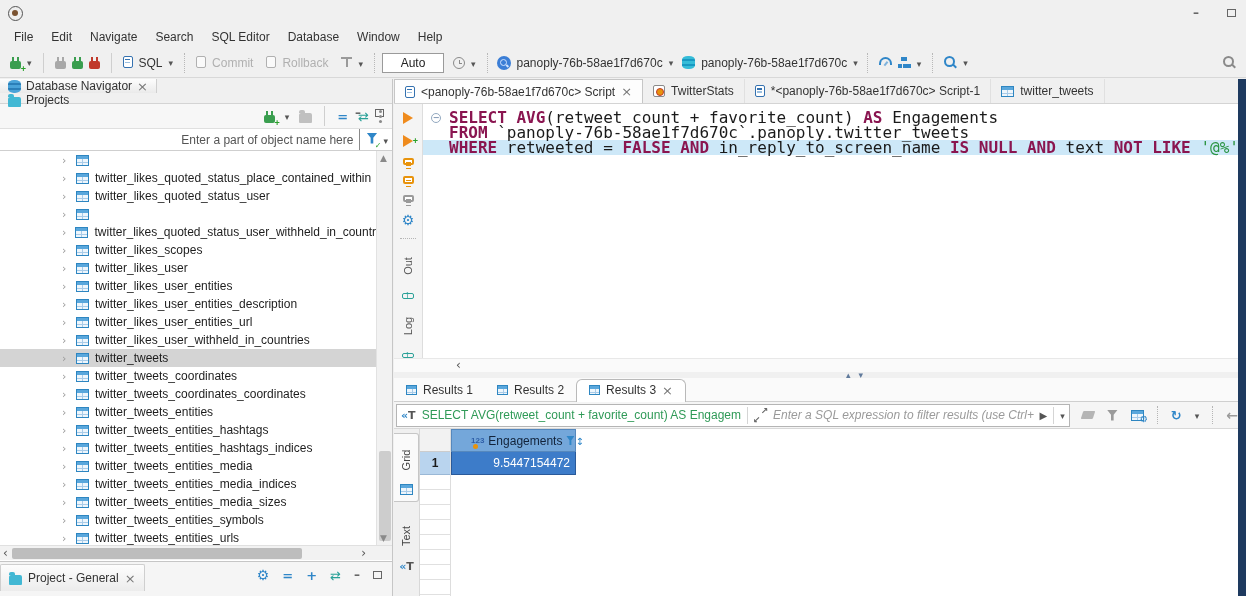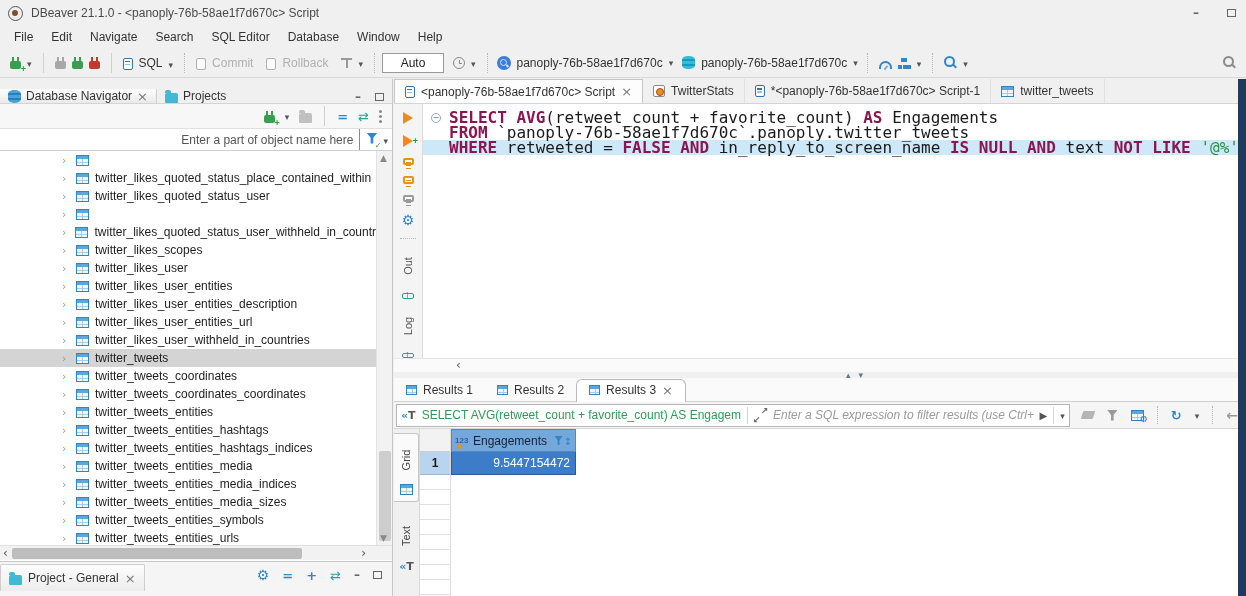--- a/index.html
+++ b/index.html
@@ -89,37 +89,37 @@
   .tt-ic { font-family:"DejaVu Sans",sans-serif; font-size:11px; color:#2f86c8; font-weight:bold; }
   .tt-ic b { color:#555; font-weight:bold; }
 
   
   .titlebar { height:26px; display:flex; align-items:center; padding:0 8px; gap:8px; background:#f0f0f0; }
   .titlebar .title { color:#4a4a4a; }
   .titlebar .win-controls { margin-left:auto; display:flex; align-items:center; gap:28px; padding-right:2px;}
   .menubar { height:22px; display:flex; align-items:center; padding-left:6px; gap:2px; background:#f0f0f0;}
   .menu-item { padding:2px 8px; color:#333; cursor:default;}
   .toolbar { height:30px; display:flex; align-items:center; background:#f0f0f0; border-bottom:1px solid #d8d8d8; padding-left:6px; gap:5px; position:relative;}
-  .tb-group { display:flex; align-items:flex-end; gap:6px; padding:0 4px; }
+  .tb-group { display:flex; align-items:flex-start; gap:6px; padding:0 4px; }
   .tb-sep { width:1px; height:20px; background:#cfcfcf; margin:0 2px;}
   .tb-sep.dotted { background:none; border-left:1px dotted #b8b8b8;}
   .tb-label { color:#333; }
   .tb-label.disabled { color:#b0b0b0; }
   .auto-box { width:62px; height:20px; background:#fff; border:1px solid #9a9a9a; display:flex; align-items:center; justify-content:center; color:#222;}
   .conn-combo { display:flex; align-items:flex-start; gap:6px; padding:0 2px; color:#333;}
   .toolbar .far-search { position:absolute; right:10px; top:8px;}
 
   
   .main { position:absolute; top:79px; left:0; right:0; bottom:0; }
   .left-pane { position:absolute; left:0; top:0; width:393px; bottom:0; background:#fff; border-right:1px solid #c6c6c6;}
   .right-pane { position:absolute; left:394px; top:0; right:8px; bottom:0; background:#fff;}
   .right-edge-bar { position:absolute; right:0; top:0; width:8px; bottom:0; background:#1e3a5f;}
 
   
-  .part-tabs { height:25px; display:flex; align-items:flex-end; background:#f0f0f0; border-bottom:1px solid #d4d4d4;}
+  .part-tabs { height:25px; display:flex; align-items:flex-start; background:#f0f0f0; border-bottom:1px solid #d4d4d4;flex-direction:column;}
   .part-tab { display:flex; align-items:center; gap:5px; padding:0 8px; color:#333;}
   .part-tab.active { background:linear-gradient(#fdfdfd,#eaeaea); border-right:1px solid #cfcfcf; }
   .part-controls { margin-left:auto; display:flex; align-items:center; gap:14px; padding-right:8px;}
   .nav-toolbar { height:24px; display:flex; align-items:center; justify-content:flex-end; gap:10px; padding-right:10px; background:#f7f7f7;}
   .filter-row { height:23px; display:flex; align-items:center; border-top:1px solid #e0e0e0; border-bottom:1px solid #cfcfcf; background:#fff; padding-right:4px; gap:6px;}
   .filter-row input { flex:1; height:21px; border:1px solid #8a8a8a; border-width:0 1px 0 0; outline:none; padding:0 6px; font:12px "Liberation Sans",sans-serif; color:#333;text-align:right;}
   .filter-row input::placeholder { color:#555; opacity:1;}
   .nav-funnel { position:relative; }
   .nav-funnel .i-check { position:absolute; right:-4px; bottom:-3px;}
 
@@ -177,33 +177,32 @@
   .grid-side { width:26px; background:#f0f0f0; border-right:1px solid #d8d8d8; display:flex; flex-direction:column; align-items:center; padding-top:4px; gap:8px;}
   .side-tab { display:flex; flex-direction:column; align-items:center; padding:6px 2px; gap:4px; color:#555;}
   .side-tab.active { background:#fafafa; border:1px solid #c6c6c6; border-left:none; border-radius:0 3px 3px 0;}
   .side-tab .lbl { transform:rotate(-90deg); font-size:11px; color:#444; white-space:nowrap; margin:14px 0;}
   .grid-body { flex:1; position:relative; }
   .rownum-col { position:absolute; left:0; top:0; width:31px; bottom:0; border-right:1px solid #ddd;}
   .hdr-corner { height:23px; border-bottom:1px solid #ccc; background:#f2f2f2;}
   .rownum-cell { height:23px; display:flex; align-items:center; justify-content:center; font-weight:bold; background:#b9d4ee; border-bottom:1px solid #9ab8d6; color:#1a1a1a;}
   .empty-rownum { height:15px; border-bottom:1px solid #e0e0e0; background:#fff;}
   .data-col { position:absolute; left:31px; top:0; width:125px; bottom:auto;}
-  .col-hdr { height:23px; background:#74a7da; border:1px solid #5688bd; display:flex; align-items:center; gap:4px; padding:0 3px; color:#12233a;}
+  .col-hdr { height:23px; background:#74a7da; border:1px solid #5688bd; display:flex; align-items:center; gap:4px; padding:0 19px; color:#12233a;}
   .num123 { position:relative; font-size:8px; font-weight:bold; color:#2f5fa8; width:14px;}
   .num123::after { content:''; position:absolute; left:2px; bottom:-4px; width:5px; height:5px; border-radius:50%; background:#e8930c;}
   .col-hdr .name { flex:1; }
   .hdr-filter { display:flex; align-items:center; gap:1px;}
   .data-cell { height:23px; background:#3d7cc9; border:1px solid #2a5a9a; border-top:none; display:flex; align-items:center; justify-content:flex-end; padding:0 5px; color:#fff;}
 </style>
 </head>
 <body>
 
 <div class="titlebar">
   <span class="beaver"></span>
-  <span class="title">DBeaver 21.1.0 - &lt;panoply-76b-58ae1f7d670c&gt; Script</span>
   <span class="win-controls">
     <span class="ic i-min"></span>
     <span class="box-max"></span>
   </span>
 </div>
 
 <div class="menubar">
   <span class="menu-item">File</span>
   <span class="menu-item">Edit</span>
   <span class="menu-item">Navigate</span>

